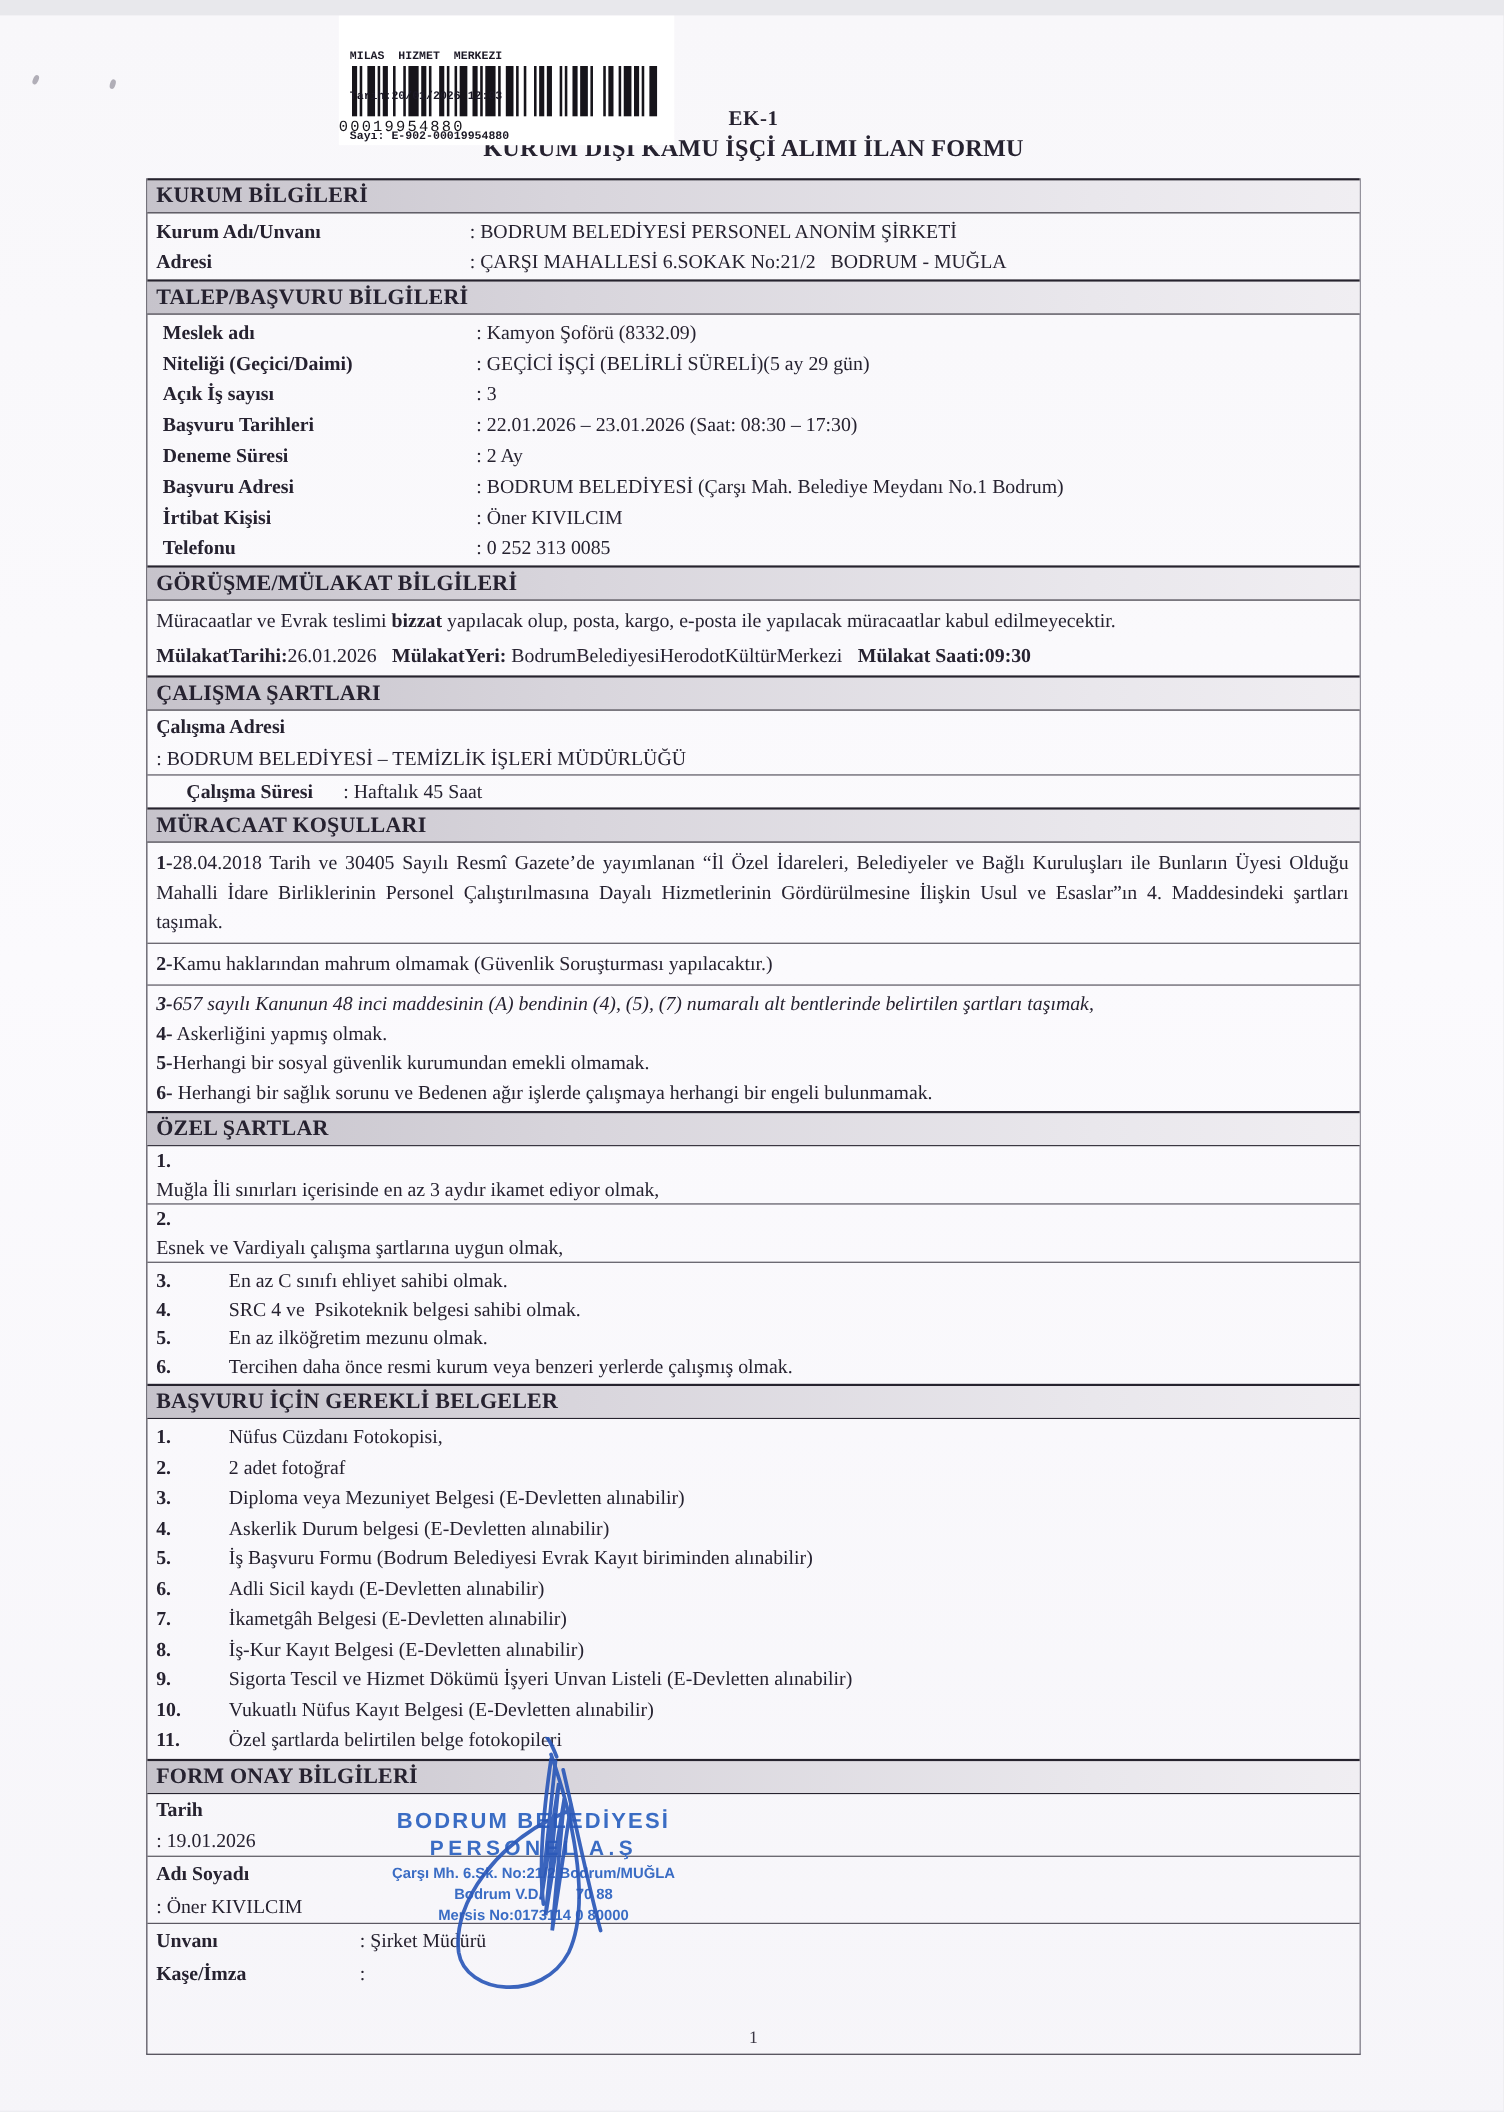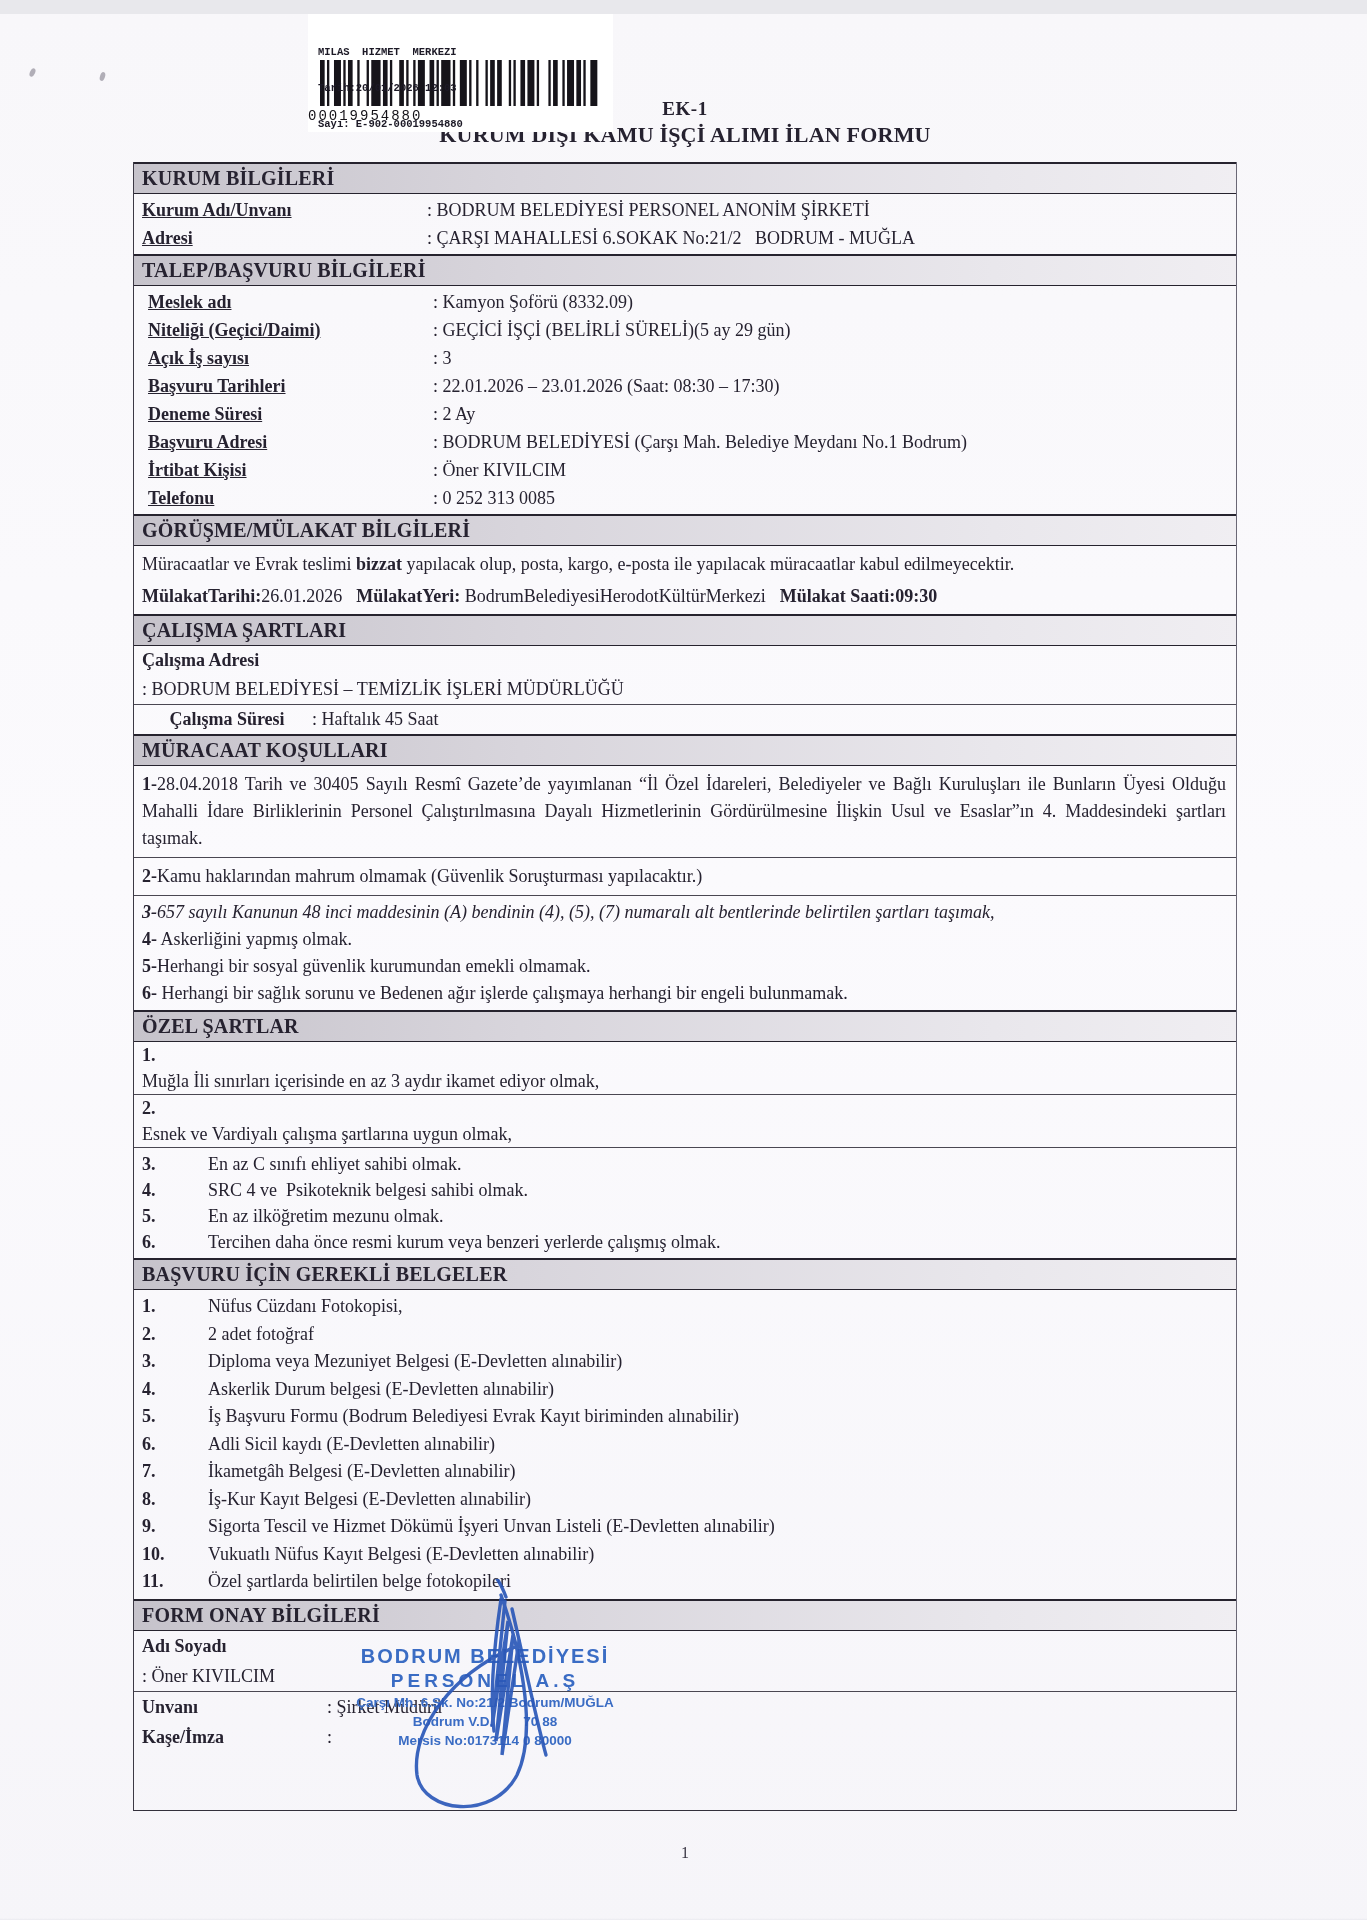--- a/index.html
+++ b/index.html
@@ -32,21 +32,21 @@
     border-bottom:1.8px solid #33303c;box-sizing:border-box;font-size:18px;
   }
   .sec-head{
     background:linear-gradient(90deg,#c6c3cb 0%,#d8d5dc 35%,#e9e7ec 78%,#f0eef2 100%);
     border-top:2.2px solid #26232e;border-bottom:1.7px solid #26232e;
     font-weight:700;font-size:20px;line-height:27px;padding:1px 6px 1px 8px;letter-spacing:.2px;
   }
   .rows-block{padding:2px 0;}
   .kv{display:flex;line-height:28px;padding:0 8px;}
   .kv .lbl{font-weight:700;flex:none;}
-  .w285 .lbl{width:285px;text-decoration:underline;}
+  .w285 .lbl{width:285px;}
   .w170 .lbl{width:170px;}
   .w185 .lbl{width:185px;}
   .sep{border-bottom:1.4px solid #4a4752;flex-direction:column;}
   .para{padding:4px 10px 4px 8px;text-align:justify;line-height:28px;}
   .interview-line{padding:0 8px 4px;line-height:28px;white-space:nowrap;}
   .interview-line .b{font-weight:700;}
   .interview-line .gap{display:inline-block;width:14px;}
   .num-row{display:flex;line-height:26px;padding:0 8px;}
   .num-row .num{font-weight:700;width:66px;flex:none;}
   .muracaat-item{padding:5px 10px 5px 8px;text-align:justify;line-height:27px;}
@@ -289,20 +289,24 @@
         <span class="num">10.</span>
           <span>Vukuatlı Nüfus Kayıt Belgesi (E-Devletten alınabilir)</span>
       </div>
       <div class="belge-row">
         <span class="num">11.</span>
           <span>Özel şartlarda belirtilen belge fotokopileri</span>
       </div>
     </div>
 
     <div class="sec-head">FORM ONAY BİLGİLERİ</div>
+    <div class="kv w185 sep">
+      <span class="lbl">Tarih</span>
+      <span class="val">: 19.01.2026</span>
+    </div>
     <div class="kv w185 sep" style="line-height:30px;">
       <span class="lbl">Adı Soyadı</span>
       <span class="val">: Öner KIVILCIM</span>
     </div>
     <div class="kv w185" style="line-height:30px;">
       <span class="lbl">Unvanı</span>
       <span class="val">: Şirket Müdürü</span>
     </div>
     <div class="kv w185 kase-row" style="line-height:30px;">
       <span class="lbl">Kaşe/İmza</span>

